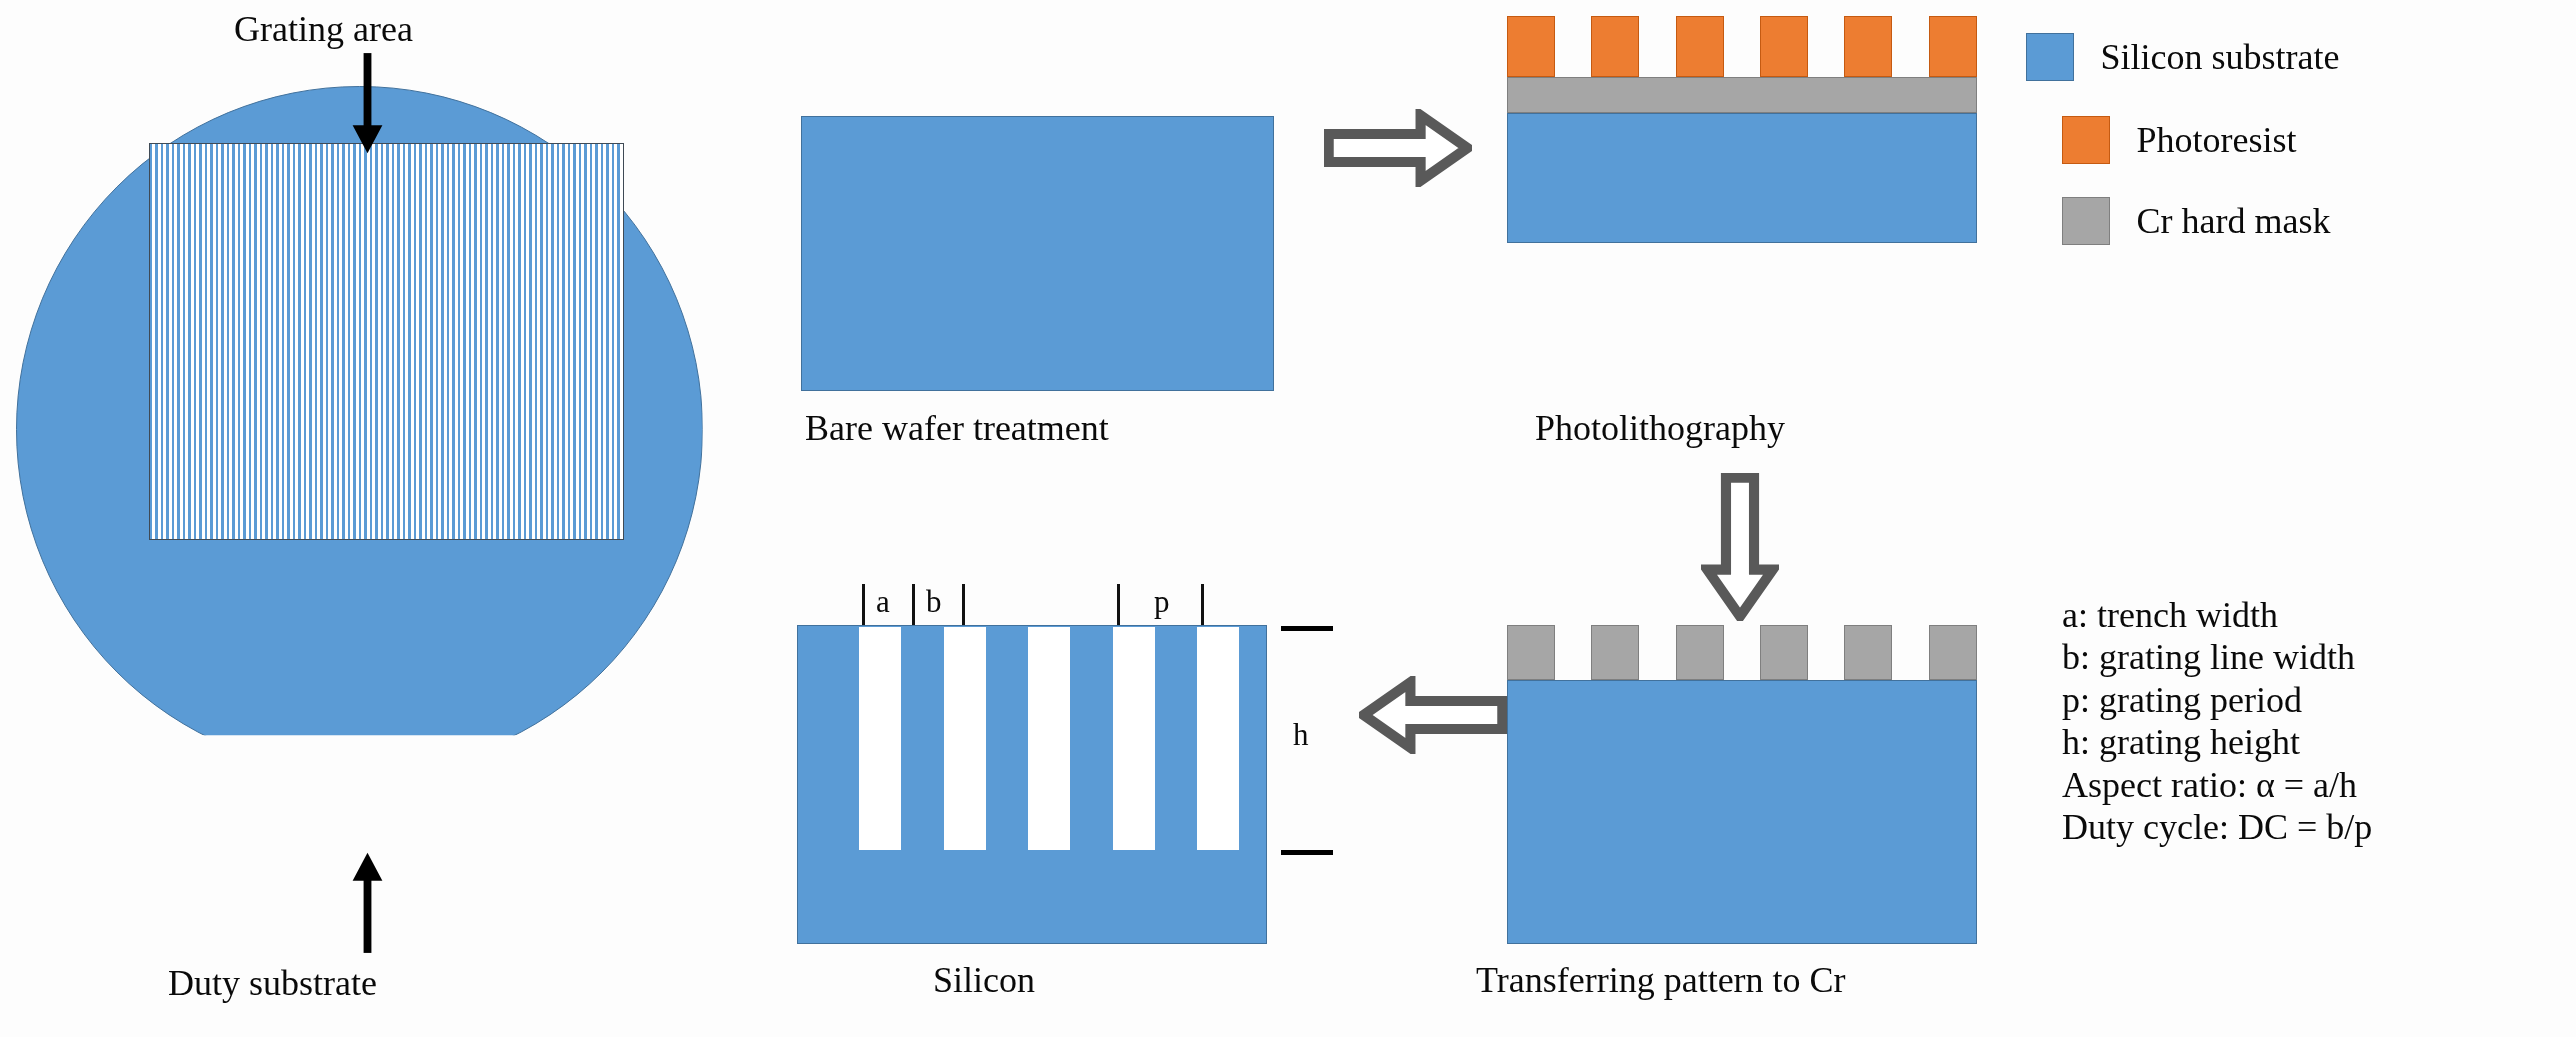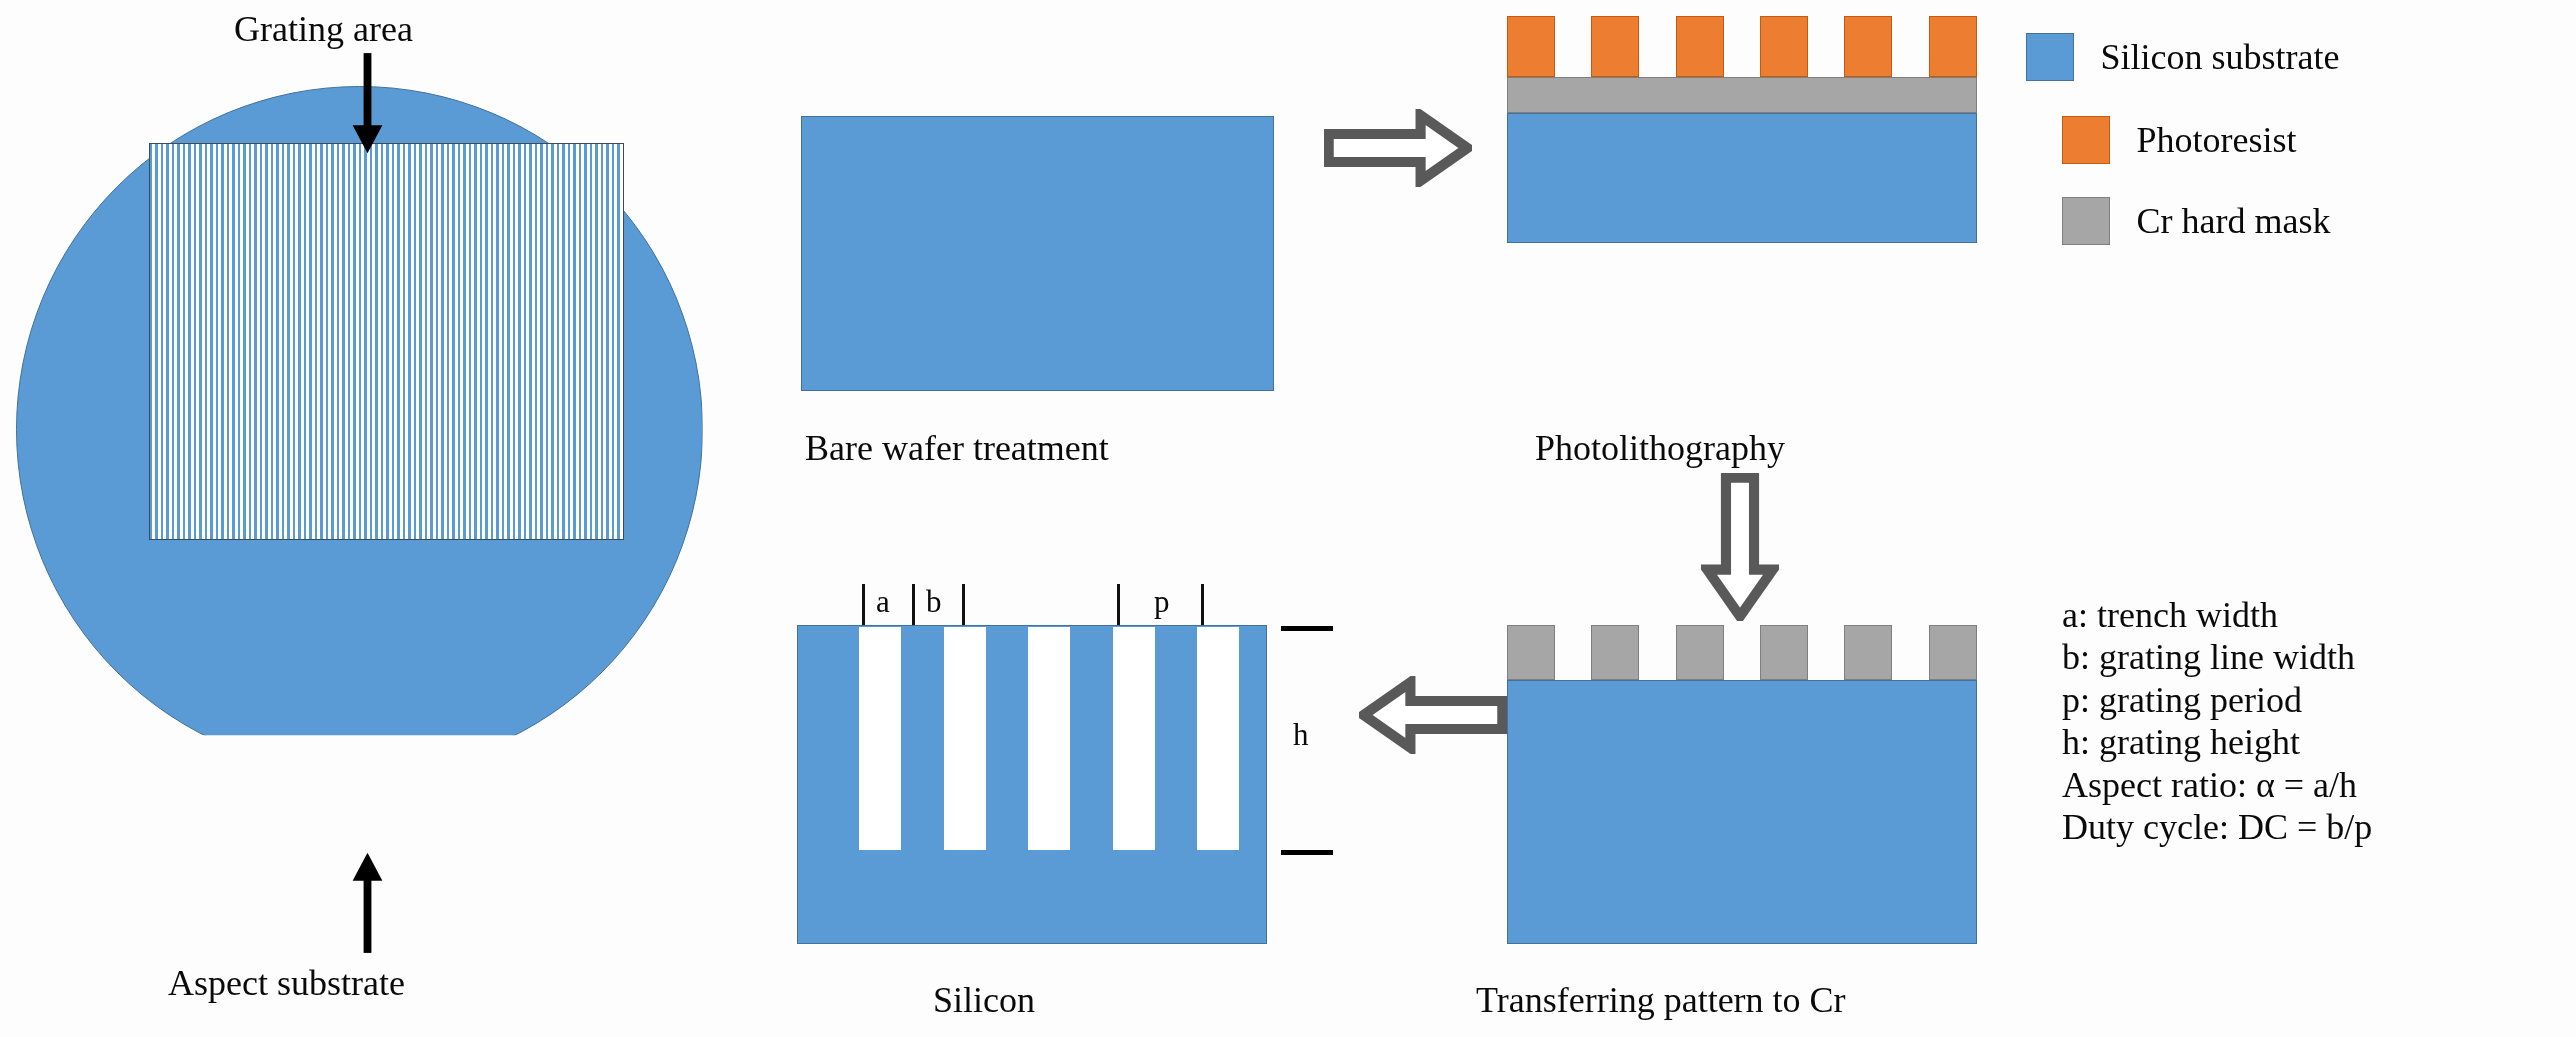--- a/index.html
+++ b/index.html
@@ -14,21 +14,20 @@
   }
   .stage{position:absolute;left:0;top:0;width:2344px;height:1037px;}
   .abs{position:absolute;}
 
   
   .caption{
     font-size:36px;
     line-height:1.05;
     white-space:nowrap;
     color:#0a0a0a;
-    margin-top:20px;
   }
   .anno{
     font-size:36px;
     white-space:nowrap;
     color:#0a0a0a;
   }
   .dimlabel{
     font-size:31px;
     white-space:nowrap;
     color:#0a0a0a;
@@ -138,21 +137,21 @@
   <div class="abs anno" style="left:234px;top:7.8px;">Grating area</div>
   <svg class="abs" style="left:344px;top:53px;" width="47" height="102" viewBox="0 0 60 130">
     <line x1="30" y1="0" x2="30" y2="104" stroke="#000" stroke-width="10"></line>
     <polygon points="30,128 11,92 49,92" fill="#000"></polygon>
   </svg>
 
   <svg class="abs" style="left:344px;top:851px;" width="47" height="102" viewBox="0 0 60 130">
     <line x1="30" y1="26" x2="30" y2="130" stroke="#000" stroke-width="10"></line>
     <polygon points="30,2 11,38 49,38" fill="#000"></polygon>
   </svg>
-  <div class="abs anno" style="left:168px;top:962px;">Aspect substrate</div>
+  <div class="abs anno" style="left:168px;top:962px;">Duty substrate</div>
 
   <div class="abs panel" style="left:801px;top:116px;">
     <div class="si-block" style="width:473px;height:275px;"></div>
   </div>
   <div class="abs caption" style="left:805px;top:410px;">Bare wafer treatment</div>
 
   <svg class="abs" style="left:1324px;top:109px;" width="148" height="78" viewBox="0 0 190 100">
     <polygon points="6,32 124,32 124,8 184,50 124,92 124,68 6,68" fill="#ffffff" stroke="#595959" stroke-width="13" stroke-linejoin="miter"></polygon>
   </svg>
 

